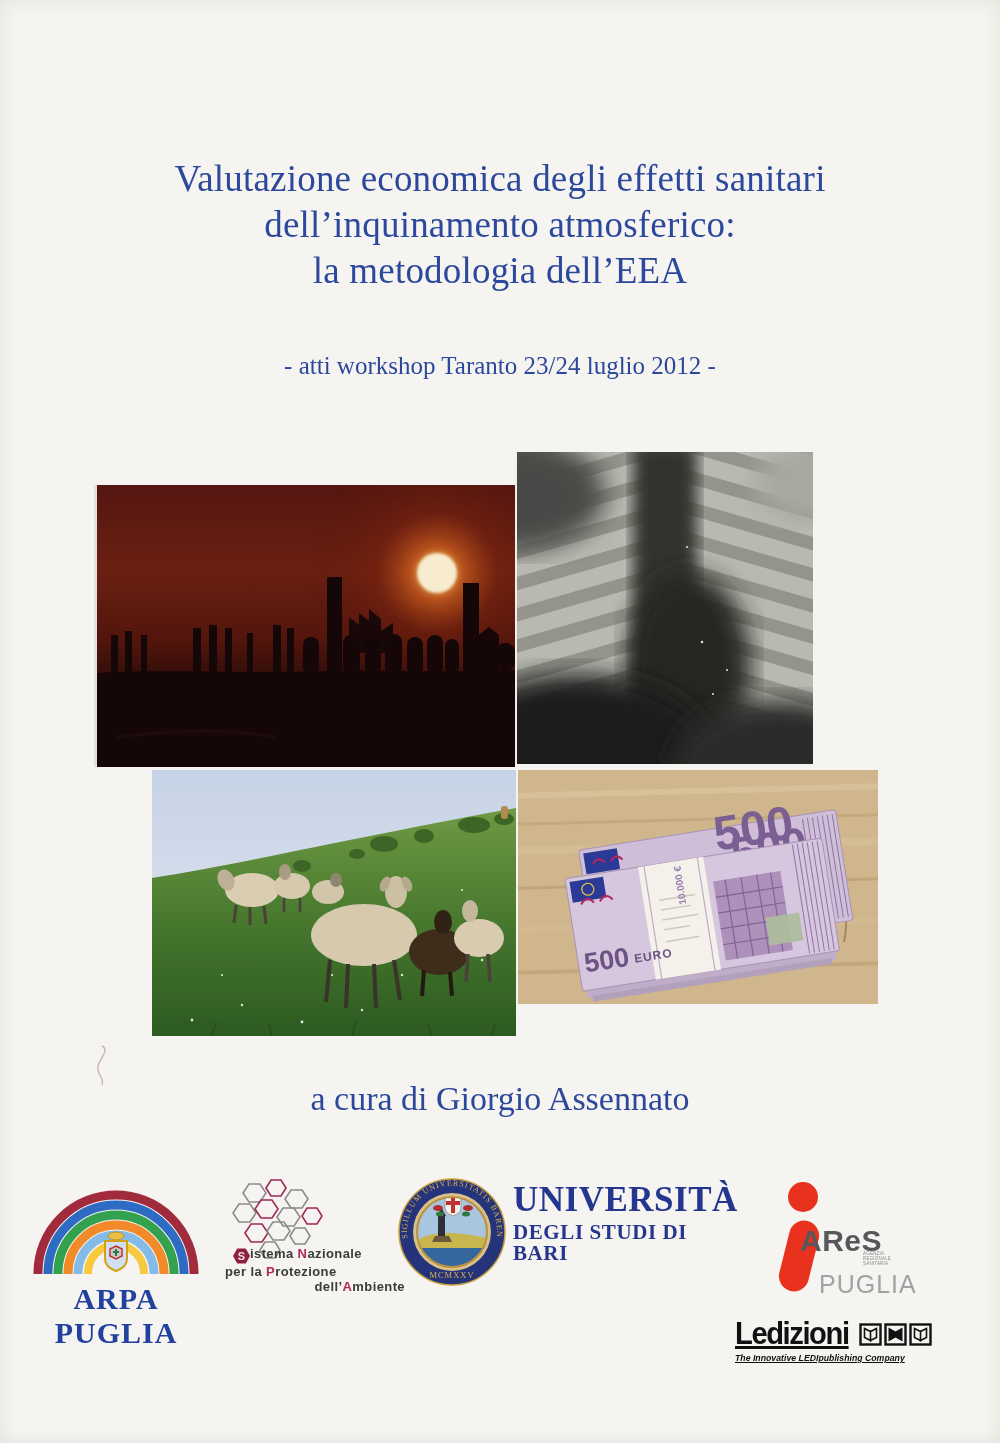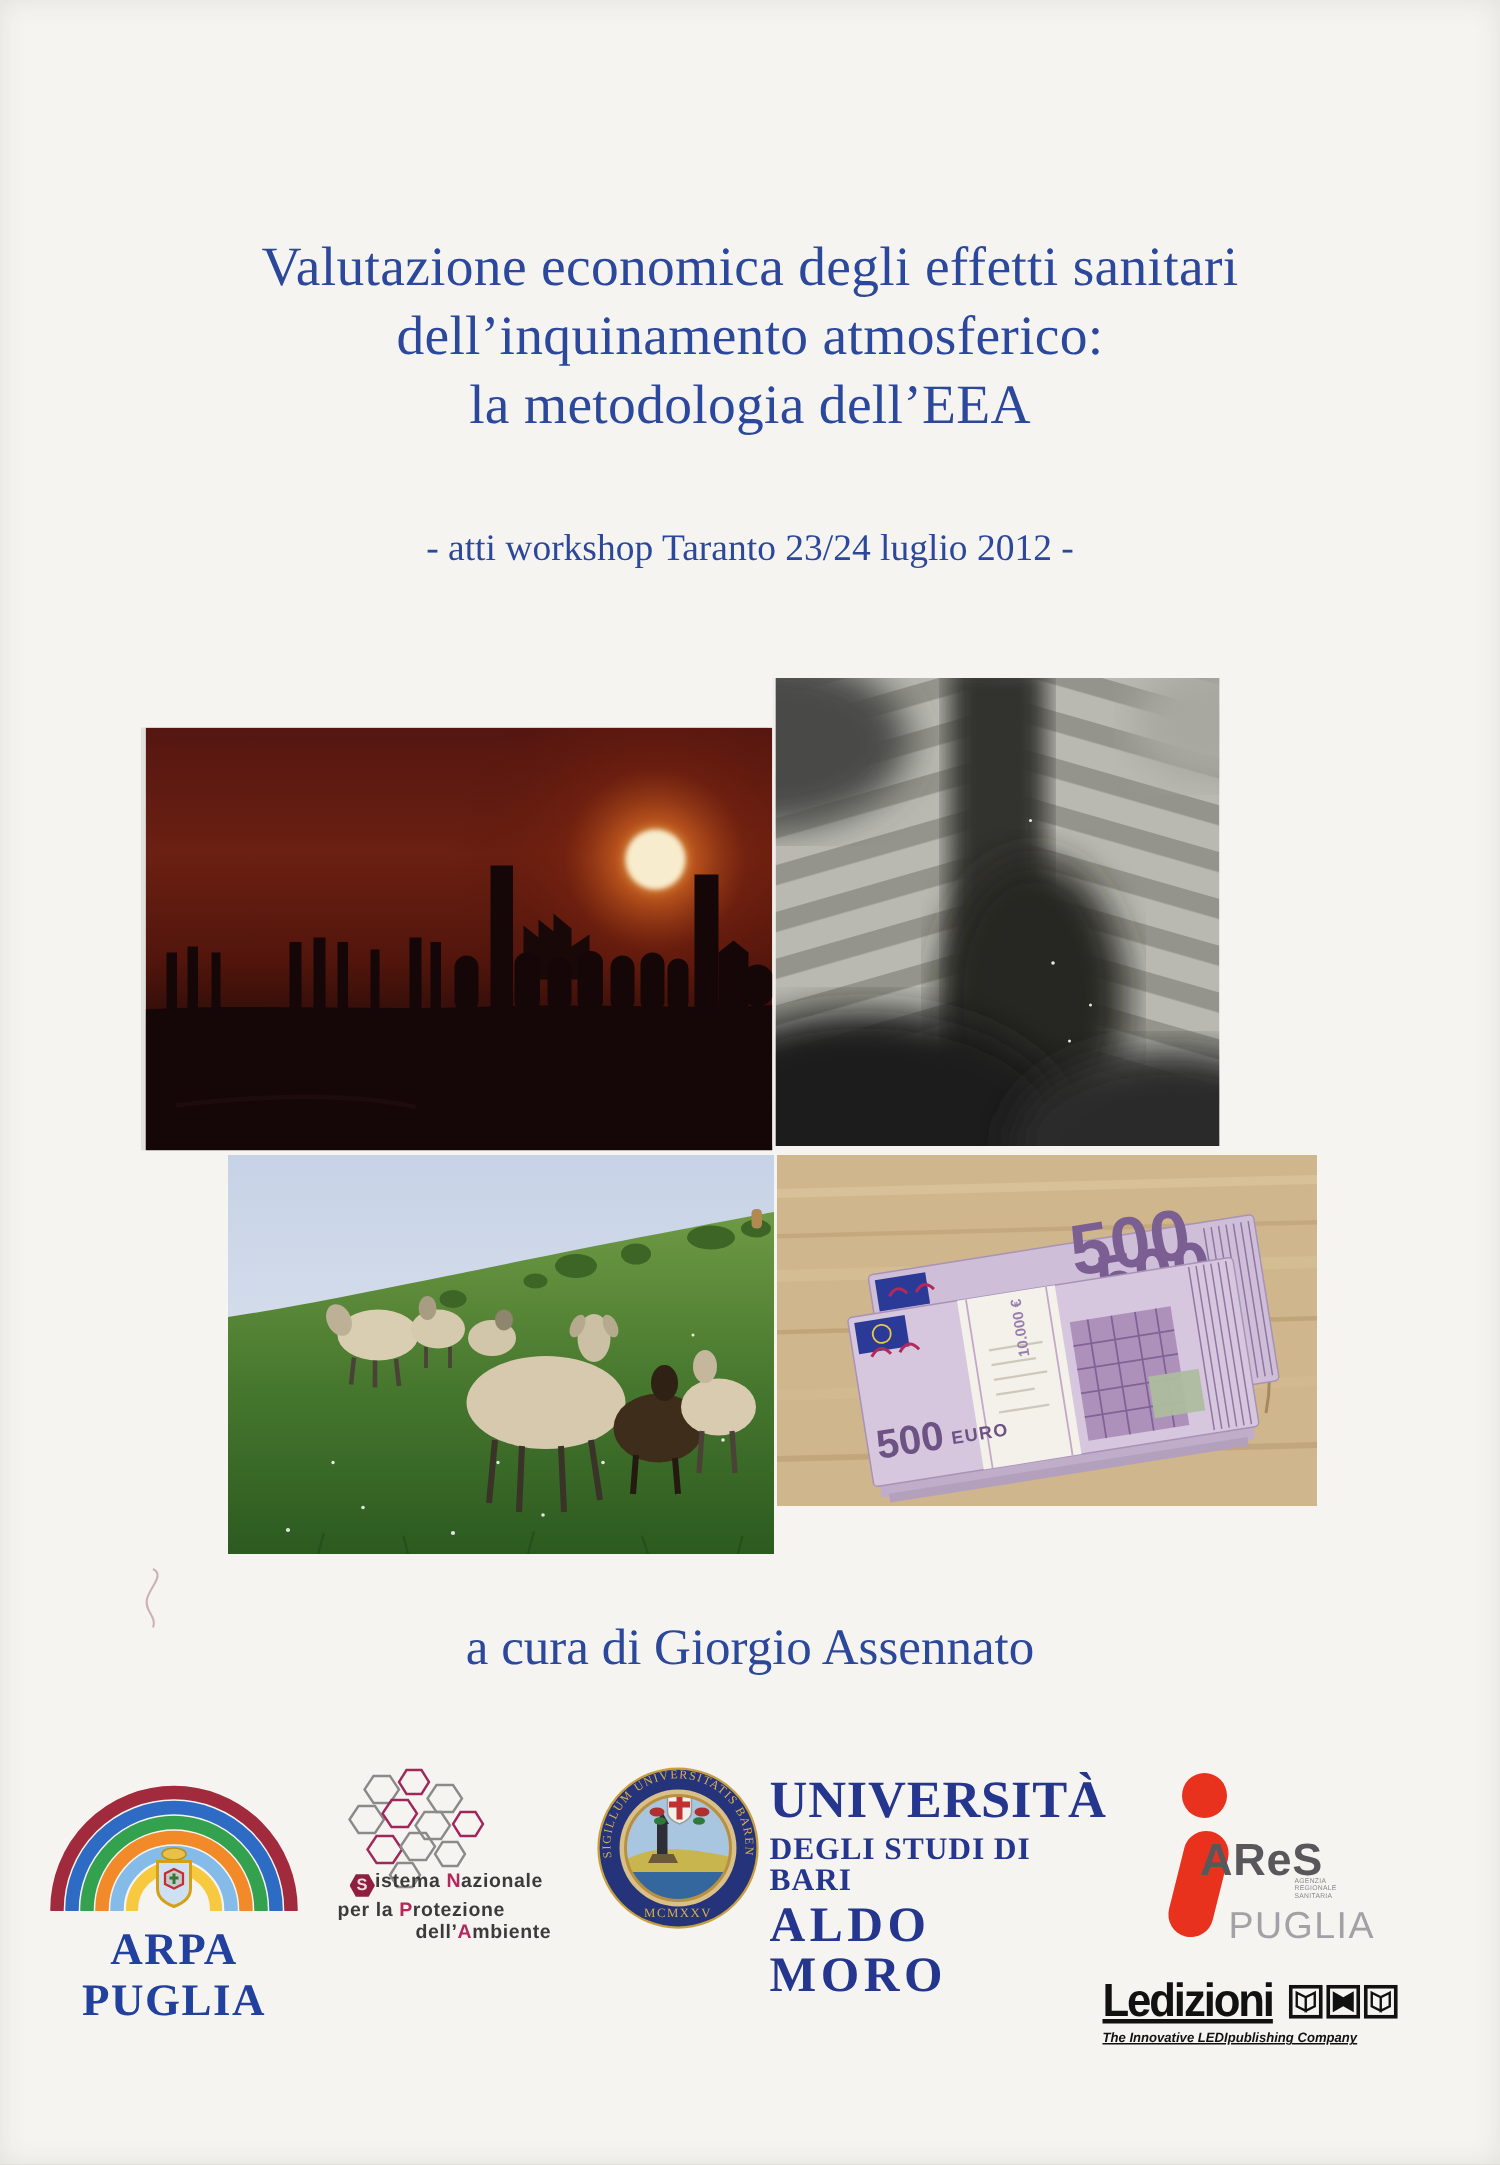--- a/index.html
+++ b/index.html
@@ -25,21 +25,21 @@
   #photo-money{left:518px;top:770px;width:360px;height:234px;}
   
   .logo{position:absolute;}
   #logo-arpa{left:30px;top:1178px;width:172px;height:130px;text-align:center;}
   #logo-arpa .arpa-label{margin-top:4px;color:#22419e;font-size:30px;font-weight:600;letter-spacing:1px;}
   #logo-snpa{left:215px;top:1168px;width:190px;height:140px;}
   .snpa-text{position:absolute;left:18px;top:78px;width:172px;
     font-family:"Liberation Sans",sans-serif;font-size:13px;font-weight:600;
     color:#3b3b3b;letter-spacing:.4px;line-height:15px;}
   .snpa-text .ln2{margin-left:-8px;}
-  .snpa-text .ln3{margin-left:44px;}
+  .snpa-text .ln3{margin-left:67px;text-align:right;}
   .snpa-cap{color:#b4285c;}
   .snpa-hex{display:inline-block;width:17px;height:16px;background:#8e1f3e;color:#f3dbe2;
     text-align:center;line-height:16px;font-size:11px;vertical-align:-2px;
     clip-path:polygon(25% 3%,75% 3%,100% 50%,75% 97%,25% 97%,0% 50%);}
   #logo-uniba{left:398px;top:1178px;width:345px;height:120px;}
   .uniba-text{position:absolute;left:115px;top:4px;width:230px;color:#25368f;line-height:1;}
   .uniba-l1{font-size:35px;font-weight:700;letter-spacing:.5px;}
   .uniba-l2{font-size:21px;font-weight:700;letter-spacing:.6px;margin-top:5px;}
   .uniba-l3{font-size:33px;font-weight:700;letter-spacing:3px;margin-top:4px;}
   #logo-ares{left:750px;top:1180px;width:178px;height:122px;font-family:"Liberation Sans",sans-serif;}
@@ -355,21 +355,20 @@
       </g>
       <circle cx="54" cy="54" r="35" fill="none" stroke="#b89040" stroke-width="2"></circle>
       <text font-family="Liberation Serif, serif" font-size="8" fill="#d8b050" letter-spacing="1">
         <textPath href="#sealArc" startOffset="1%">SIGILLUM UNIVERSITATIS BARENSIS</textPath>
       </text>
       <text x="54" y="100" text-anchor="middle" font-family="Liberation Serif, serif" font-size="8.5" fill="#d8b050" letter-spacing="1">MCMXXV</text>
     </svg>
     <div class="uniba-text">
       <div class="uniba-l1">UNIVERSITÀ</div>
       <div class="uniba-l2">DEGLI STUDI DI BARI</div>
-      <div class="uniba-l3">ALDO MORO</div>
     </div>
   </div>
 
   <div class="logo" id="logo-ares">
     <svg width="70" height="118" viewBox="0 0 70 118" style="position:absolute;left:6px;top:0">
       <circle cx="47" cy="17" r="15" fill="#e8321e"></circle>
       <rect x="28" y="40" width="30" height="72" rx="15" fill="#e8321e" transform="rotate(14 43 76)"></rect>
     </svg>
     <div class="ares-name">AReS</div>
     <div class="ares-sub">

